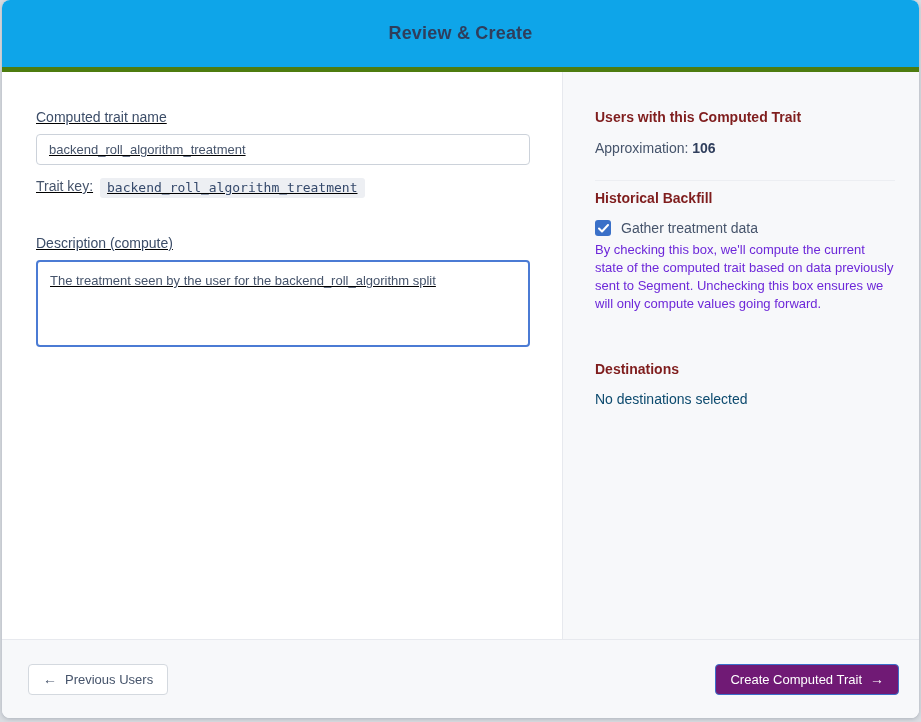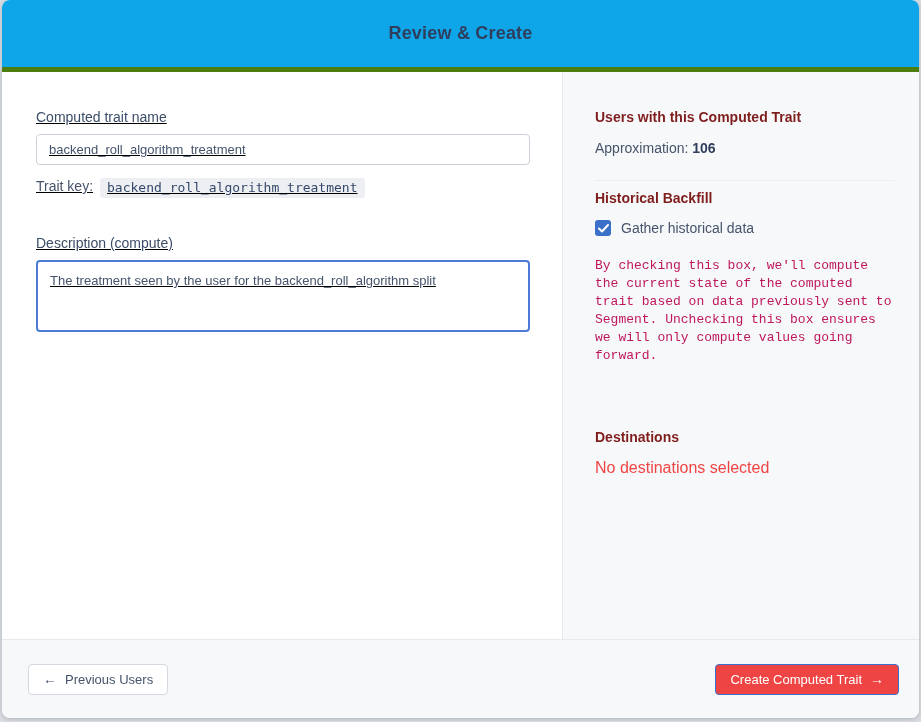--- a/index.html
+++ b/index.html
@@ -76,21 +76,21 @@
     background: #edeff3;
     border-radius: 3px;
     padding: 2px 7px 3px 7px;
     font-family: "DejaVu Sans Mono", monospace;
     font-size: 13px;
     color: #35496b;
   }
   .description-block { margin-top: 37px; }
   .description-textarea {
     width: 494px;
-    height: 72px;
+    height: 87px;
     border: 2px solid #4b7bd4;
     border-radius: 4px;
     background: #ffffff;
     font-family: "Liberation Sans", sans-serif;
     font-size: 13px;
     color: #46546b;
     padding: 10px 12px;
     resize: none;
     outline: none;
     display: block;
@@ -136,32 +136,31 @@
     cursor: pointer;
     flex: 0 0 16px;
   }
   .checkbox svg { display: block; }
   .checkbox-label {
     margin-left: 10px;
     font-size: 14px;
     color: #46546b;
   }
   .backfill-description {
-    margin-top: 21px;
+    margin-top: 5px;
     font-size: 13px;
     line-height: 18px;
-    color: #be185d;
+    color: #6d28d9;
     max-width: 300px;
-    font-family: Liberation Mono, monospace;
-  }
-  .destinations-heading { margin-top: 64px; }
+  }
+  .destinations-heading { margin-top: 48px; }
   .destinations-value {
     margin-top: 14px;
-    font-size: 16px;
-    color: #ef4444;
+    font-size: 14px;
+    color: #0c4a6e;
   }
   
   .footer {
     flex: 0 0 79px;
     height: 79px;
     background: #f7f8fa;
     border-top: 1px solid #e7e9ee;
     display: flex;
     align-items: center;
     justify-content: space-between;
@@ -177,21 +176,21 @@
     font-size: 13px;
     cursor: pointer;
     padding: 0 14px;
   }
   .btn-secondary {
     background: #ffffff;
     border: 1px solid #d4d9df;
     color: #46546b;
   }
   .btn-primary {
-    background: #ef4444;
+    background: #701a75;
     border: 1px solid #3b70ca;
     color: #ffffff;
   }
   .btn .arrow { font-size: 14px; line-height: 1; }
 </style>
 </head>
 <body>
 
 <div class="card">
 
@@ -226,21 +225,21 @@
 
       <h3 class="backfill-heading">Historical Backfill</h3>
       <div class="checkbox-row">
         <span class="checkbox">
           <span>
             <svg width="11" height="9" viewBox="0 0 11 9">
               <polyline points="1,4.5 4,7.5 10,1" fill="none" stroke="#ffffff" stroke-width="2" stroke-linecap="round" stroke-linejoin="round"></polyline>
             </svg>
           </span>
         </span>
-        <span class="checkbox-label">Gather historical data</span>
+        <span class="checkbox-label">Gather treatment data</span>
       </div>
       <p class="backfill-description">By checking this box, we'll compute the current state of the computed trait based on data previously sent to Segment. Unchecking this box ensures we will only compute values going forward.</p>
 
       <h3 class="destinations-heading">Destinations</h3>
       <div class="destinations-value">No destinations selected</div>
     </div>
   </div>
 
   <div class="footer">
     <button class="btn btn-secondary">

